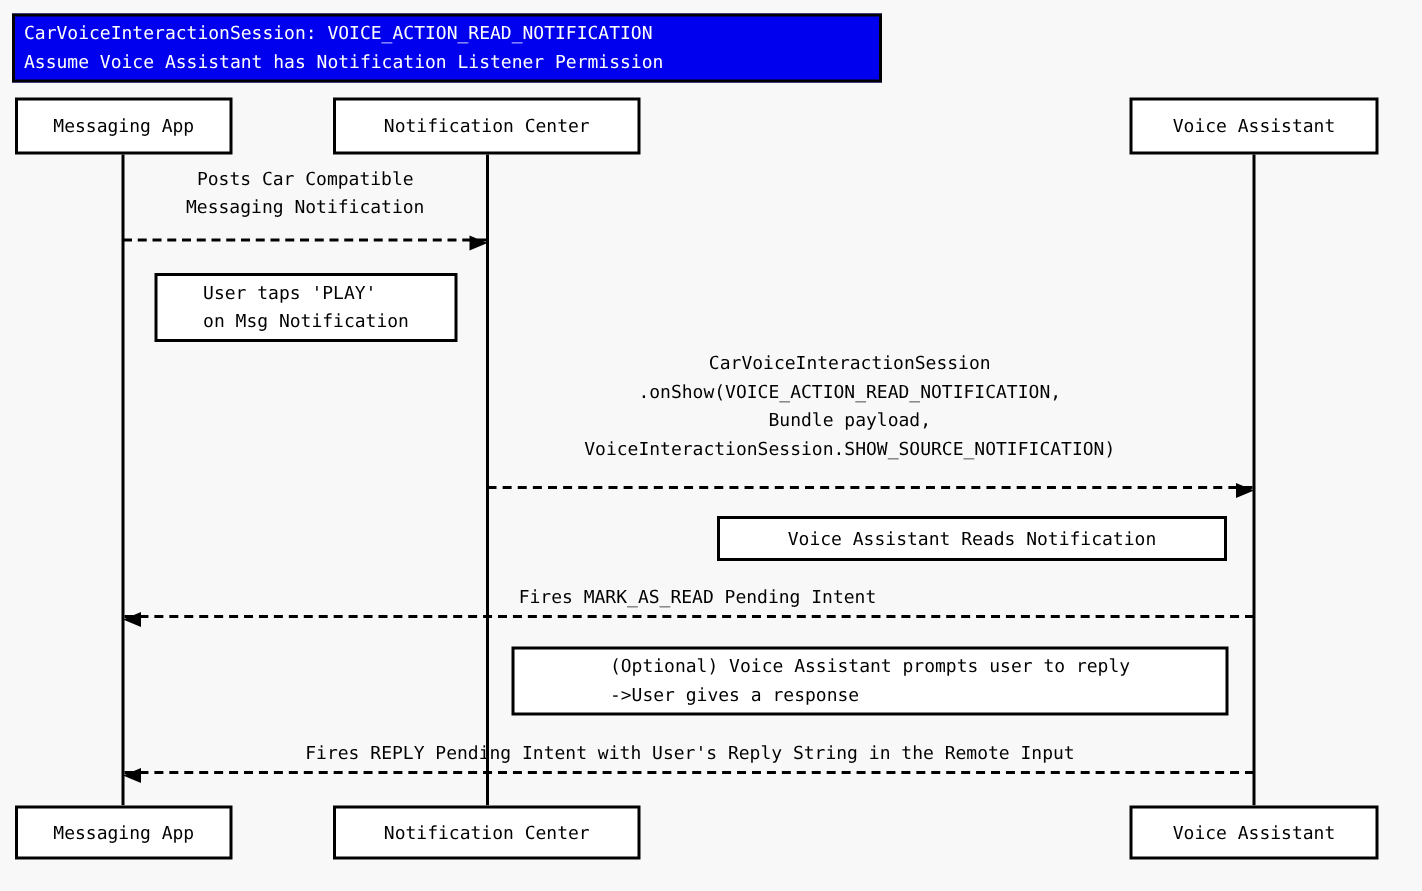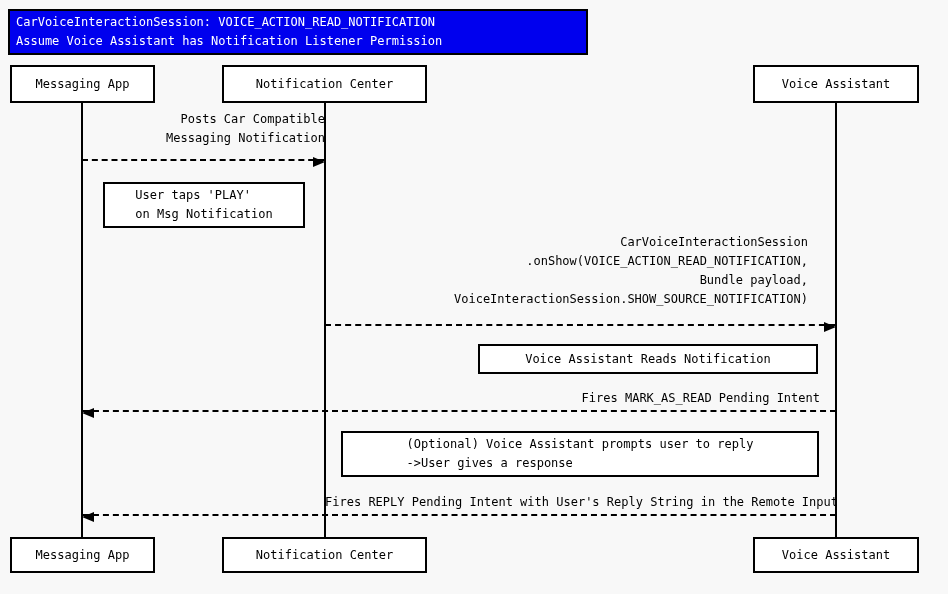--- a/index.html
+++ b/index.html
@@ -45,21 +45,21 @@
   .note-lines { }
   .lifeline {
     position: absolute;
     top: 103px;
     width: 2px;
     height: 434px;
     background: var(--line, #000);
   }
   .msg-label {
     position: absolute;
-    text-align: right;
+    text-align: center;
     white-space: nowrap;
   }
   .arrow {
     position: absolute;
     height: 0;
     border-top: 2px dashed var(--line, #000);
   }
   .head-right {
     position: absolute;
     right: -1px; top: -4px;
@@ -125,21 +125,21 @@
   <div class="arrow" style="left:325px;top:324px;width:510px">
     <div class="head-right"></div>
   </div>
 
   <div class="box note" style="left:478px;top:344px;width:340px;height:30px">
     <div class="note-lines">
       <div>Voice Assistant Reads Notification</div>
     </div>
   </div>
 
-  <div class="msg-label" style="left:66px;top:389px;width:754px">
+  <div class="msg-label" style="left:88px;top:389px;width:754px">
     <div>Fires MARK_AS_READ Pending Intent</div>
   </div>
   <div class="arrow" style="left:83px;top:410px;width:753px">
     <div class="head-left"></div>
   </div>
 
   <div class="box note" style="left:341px;top:431px;width:478px;height:46px">
     <div class="note-lines">
       <div>(Optional) Voice Assistant prompts user to reply</div>
       <div>-&gt;User gives a response</div>

